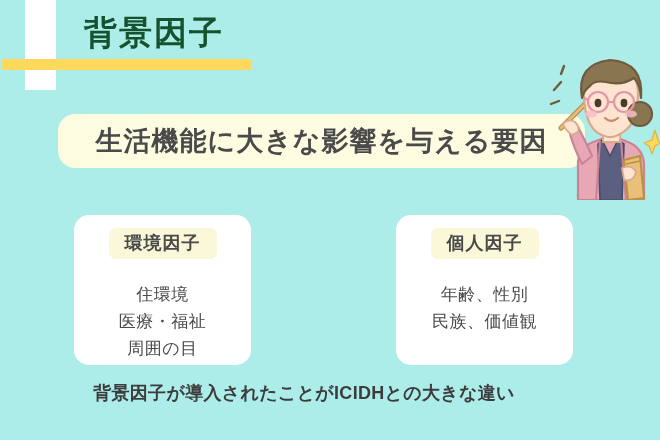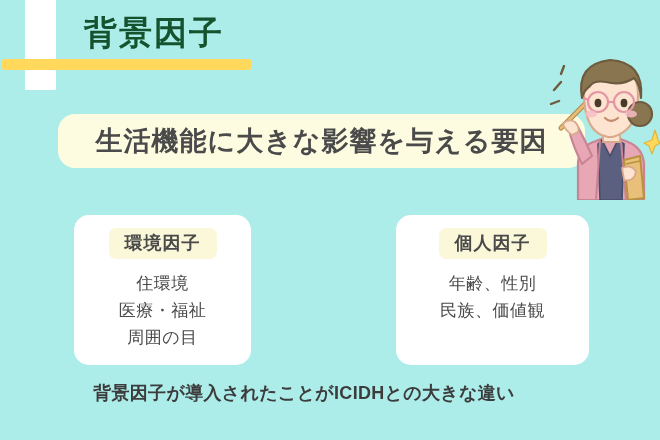--- a/index.html
+++ b/index.html
@@ -79,34 +79,34 @@
     height: 150px;
     background: #FFFFFF;
     border-radius: 15px;
     box-sizing: border-box;
     padding-top: 13px;
     display: flex;
     flex-direction: column;
     align-items: center;
   }
   .card-left  { left: 74px; }
-  .card-right { left: 396px; width: 193px; }
+  .card-right { left: 396px; width: 177px; }
 
   .card-pill {
     background: #FAF8D9;
     border-radius: 7px;
     padding: 3px 16px 4px 16px;
     font-size: 18px;
     font-weight: bold;
     color: #4A4A4A;
     letter-spacing: 1px;
     white-space: nowrap;
   }
   .card-body {
-    margin-top: 11px;
+    margin-top: 22px;
     text-align: center;
     font-size: 17px;
     color: #4A4A4A;
     line-height: 27px;
     letter-spacing: 0.5px;
     white-space: nowrap;
   }
 
   
   .caption-wrap {

